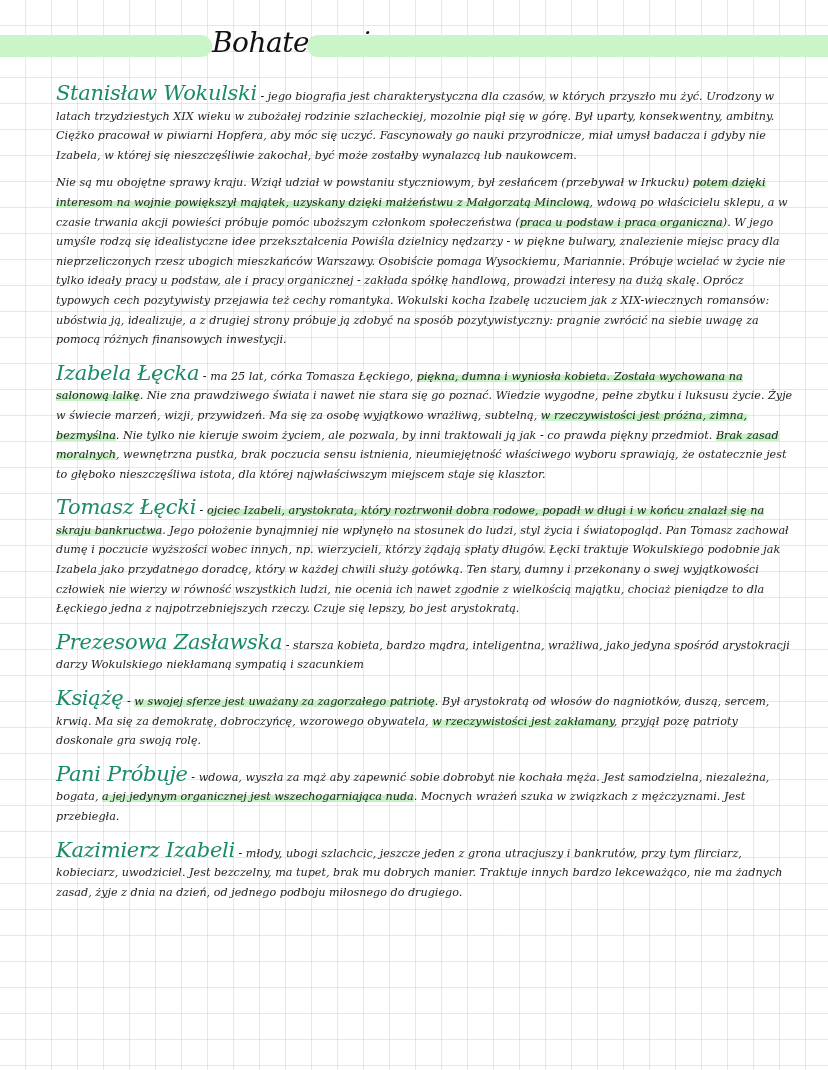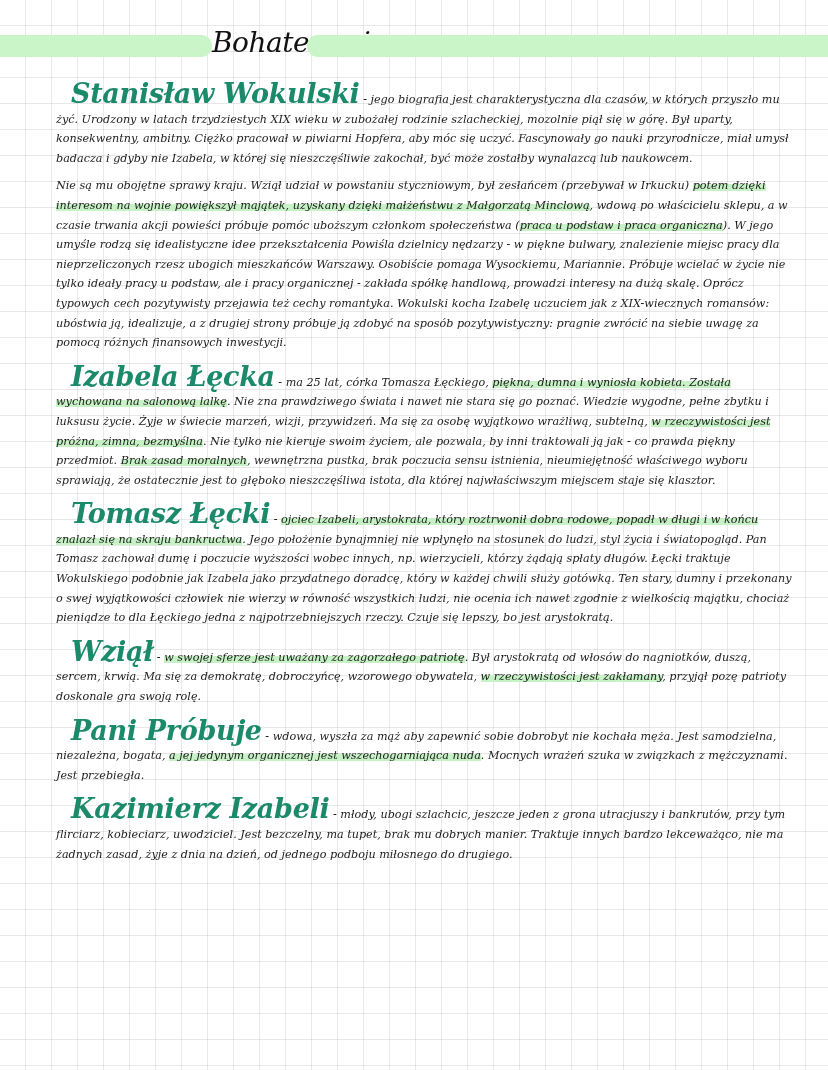--- a/index.html
+++ b/index.html
@@ -34,23 +34,22 @@
   }
   .section { margin: 0 0 14px 0; }
   .para {
     font-family: "DejaVu Serif", serif; font-style: italic;
     font-size: 11.2px; line-height: 19.6px; color: #1c1c1c;
     margin: 0;
   }
   .para + .para { margin-top: 8px; }
   .name {
     font-family: "DejaVu Serif", serif; font-style: italic;
-    font-size: 27px; color: #1b8a6b; font-weight: bold;
+    font-size: 21px; color: #1b8a6b; font-weight: normal;
     letter-spacing: -0.3px;
-    margin-left: 15px;
   }
   .hl {
     background: linear-gradient(to bottom, transparent 40%, #c6f2c6 40%, #c6f2c6 92%, transparent 92%);
   }
 </style>
 </head>
 <body>
 
 <div class="title-bar">
   <div class="stripe-left"></div>
@@ -64,21 +63,24 @@
       <p class="para"><span class="name">Stanisław Wokulski</span><span> - jego biografia jest charakterystyczna dla czasów, w których przyszło mu żyć. Urodzony w latach trzydziestych XIX wieku w zubożałej rodzinie szlacheckiej, mozolnie piął się w górę. Był uparty, konsekwentny, ambitny. Ciężko pracował w piwiarni Hopfera, aby móc się uczyć. Fascynowały go nauki przyrodnicze, miał umysł badacza i gdyby nie Izabela, w której się nieszczęśliwie zakochał, być może zostałby wynalazcą lub naukowcem.</span></p>
       <p class="para"><span>Nie są mu obojętne sprawy kraju. Wziął udział w powstaniu styczniowym, był zesłańcem (przebywał w Irkucku) </span><span class="hl">potem dzięki interesom na wojnie powiększył majątek, uzyskany dzięki małżeństwu z Małgorzatą Minclową</span><span>, wdową po właścicielu sklepu, a w czasie trwania akcji powieści próbuje pomóc uboższym członkom społeczeństwa (</span><span class="hl">praca u podstaw i praca organiczna</span><span>). W jego umyśle rodzą się idealistyczne idee przekształcenia Powiśla dzielnicy nędzarzy - w piękne bulwary, znalezienie miejsc pracy dla nieprzeliczonych rzesz ubogich mieszkańców Warszawy. Osobiście pomaga Wysockiemu, Mariannie. Próbuje wcielać w życie nie tylko ideały pracy u podstaw, ale i pracy organicznej - zakłada spółkę handlową, prowadzi interesy na dużą skalę. Oprócz typowych cech pozytywisty przejawia też cechy romantyka. Wokulski kocha Izabelę uczuciem jak z XIX-wiecznych romansów: ubóstwia ją, idealizuje, a z drugiej strony próbuje ją zdobyć na sposób pozytywistyczny: pragnie zwrócić na siebie uwagę za pomocą różnych finansowych inwestycji.</span></p>
     </div>
   <div class="section">
       <p class="para"><span class="name">Izabela Łęcka</span><span> - ma 25 lat, córka Tomasza Łęckiego, </span><span class="hl">piękna, dumna i wyniosła kobieta. Została wychowana na salonową lalkę</span><span>. Nie zna prawdziwego świata i nawet nie stara się go poznać. Wiedzie wygodne, pełne zbytku i luksusu życie. Żyje w świecie marzeń, wizji, przywidzeń. Ma się za osobę wyjątkowo wrażliwą, subtelną, </span><span class="hl">w rzeczywistości jest próżna, zimna, bezmyślna</span><span>. Nie tylko nie kieruje swoim życiem, ale pozwala, by inni traktowali ją jak - co prawda piękny przedmiot. </span><span class="hl">Brak zasad moralnych</span><span>, wewnętrzna pustka, brak poczucia sensu istnienia, nieumiejętność właściwego wyboru sprawiają, że ostatecznie jest to głęboko nieszczęśliwa istota, dla której najwłaściwszym miejscem staje się klasztor.</span></p>
     </div>
   <div class="section">
       <p class="para"><span class="name">Tomasz Łęcki</span><span> - </span><span class="hl">ojciec Izabeli, arystokrata, który roztrwonił dobra rodowe, popadł w długi i w końcu znalazł się na skraju bankructwa</span><span>. Jego położenie bynajmniej nie wpłynęło na stosunek do ludzi, styl życia i światopogląd. Pan Tomasz zachował dumę i poczucie wyższości wobec innych, np. wierzycieli, którzy żądają spłaty długów. Łęcki traktuje Wokulskiego podobnie jak Izabela jako przydatnego doradcę, który w każdej chwili służy gotówką. Ten stary, dumny i przekonany o swej wyjątkowości człowiek nie wierzy w równość wszystkich ludzi, nie ocenia ich nawet zgodnie z wielkością majątku, chociaż pieniądze to dla Łęckiego jedna z najpotrzebniejszych rzeczy. Czuje się lepszy, bo jest arystokratą.</span></p>
     </div>
   <div class="section">
-      <p class="para"><span class="name">Wziął</span><span> - </span><span class="hl">w swojej sferze jest uważany za zagorzałego patriotę</span><span>. Był arystokratą od włosów do nagniotków, duszą, sercem, krwią. Ma się za demokratę, dobroczyńcę, wzorowego obywatela, </span><span class="hl">w rzeczywistości jest zakłamany</span><span>, przyjął pozę patrioty doskonale gra swoją rolę.</span></p>
+      <p class="para"><span class="name">Prezesowa Zasławska</span><span> - starsza kobieta, bardzo mądra, inteligentna, wrażliwa, jako jedyna spośród arystokracji darzy Wokulskiego niekłamaną sympatią i szacunkiem</span></p>
+    </div>
+  <div class="section">
+      <p class="para"><span class="name">Książę</span><span> - </span><span class="hl">w swojej sferze jest uważany za zagorzałego patriotę</span><span>. Był arystokratą od włosów do nagniotków, duszą, sercem, krwią. Ma się za demokratę, dobroczyńcę, wzorowego obywatela, </span><span class="hl">w rzeczywistości jest zakłamany</span><span>, przyjął pozę patrioty doskonale gra swoją rolę.</span></p>
     </div>
   <div class="section">
       <p class="para"><span class="name">Pani Próbuje</span><span> - wdowa, wyszła za mąż aby zapewnić sobie dobrobyt nie kochała męża. Jest samodzielna, niezależna, bogata, </span><span class="hl">a jej jedynym organicznej jest wszechogarniająca nuda</span><span>. Mocnych wrażeń szuka w związkach z mężczyznami. Jest przebiegła.</span></p>
     </div>
   <div class="section">
       <p class="para"><span class="name">Kazimierz Izabeli</span><span> - młody, ubogi szlachcic, jeszcze jeden z grona utracjuszy i bankrutów, przy tym flirciarz, kobieciarz, uwodziciel. Jest bezczelny, ma tupet, brak mu dobrych manier. Traktuje innych bardzo lekceważąco, nie ma żadnych zasad, żyje z dnia na dzień, od jednego podboju miłosnego do drugiego.</span></p>
     </div>
 </div>
 
 </body></html>

